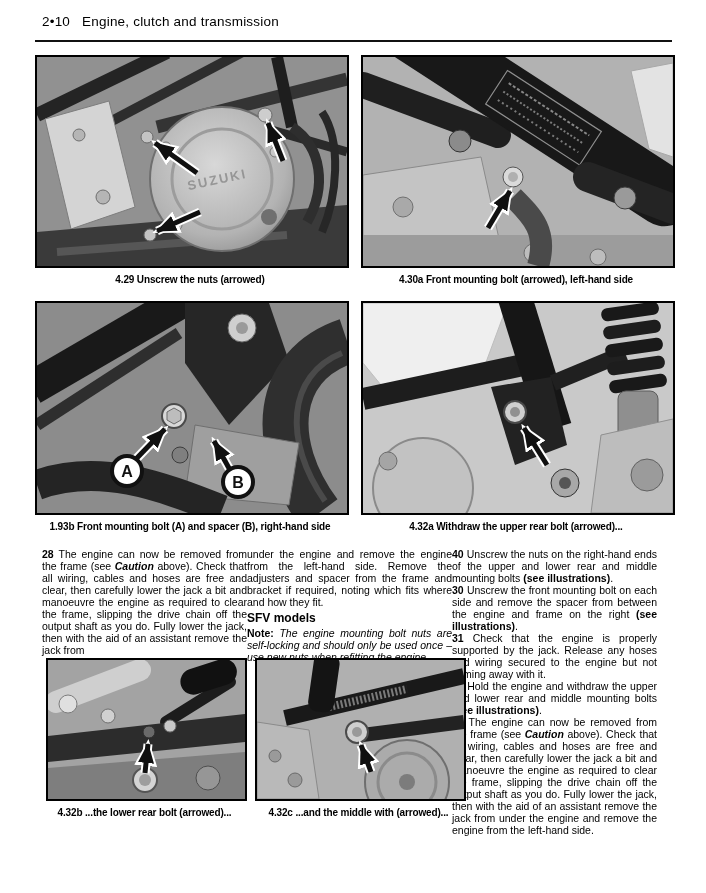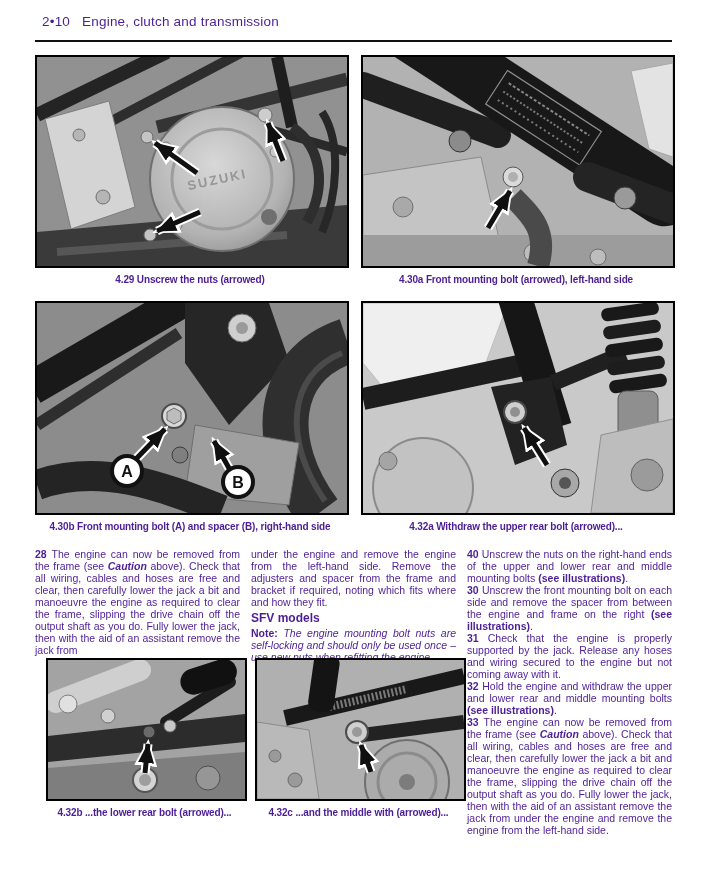--- a/index.html
+++ b/index.html
@@ -1,39 +1,39 @@
 <!DOCTYPE html>
 <html><head>
 <meta charset="utf-8">
 <style>
   html,body{margin:0;padding:0;background:#ffffff;}
   .page{
     position:relative;width:706px;height:893px;background:#fff;
-    font-family:"Liberation Sans",sans-serif;color:#4c1d95;overflow:hidden;
+    font-family:"Liberation Sans",sans-serif;color:#000000;overflow:hidden;
   }
   .hdr{position:absolute;left:42px;top:14px;font-size:13.5px;letter-spacing:.2px;white-space:nowrap;}
   .hdr .pn{margin-right:12px;}
   .rule{position:absolute;left:35px;top:40px;width:637px;height:2px;background:#111;}
 
   figure{margin:0;position:absolute;}
   .photo{display:block;border:2px solid #000;background:#999;}
   .figcap{
     text-align:center;font-weight:bold;font-size:10px;letter-spacing:-.15px;
     padding-top:6px;line-height:11px;
   }
   .fig1{left:35px;top:55px;width:310px;}
   .fig2{left:361px;top:55px;width:310px;}
   .fig3{left:35px;top:301px;width:310px;}
   .fig4{left:361px;top:301px;width:310px;}
   .fig5{left:46px;top:658px;width:197px;}
   .fig6{left:255px;top:658px;width:207px;}
 
   .columns{
-    position:absolute;left:35px;top:548px;width:637px;
-    display:flex;gap:11px;
+    position:absolute;left:42px;top:548px;width:637px;
+    display:flex;
   }
   .col{width:205px;}
   .para{margin:0;font-size:10.5px;line-height:12px;text-align:justify;}
   .subhead{margin:4px 0 2px;font-size:12px;font-weight:bold;line-height:13px;}
   .rb{font-weight:bold;}
   .ri{font-style:italic;}
   .rbi{font-weight:bold;font-style:italic;}
 
   .aw{stroke:#ffffff;stroke-width:9;fill:none;}
   .ab{stroke:#101010;stroke-width:5;fill:none;}
@@ -164,21 +164,21 @@
       </g>
       <g>
         <circle cx="90" cy="168" r="15" fill="#fff" stroke="#111" stroke-width="4"></circle>
         <text class="calltxt" x="90" y="174" text-anchor="middle">A</text>
       </g>
       <g>
         <circle cx="201" cy="179" r="15" fill="#fff" stroke="#111" stroke-width="4"></circle>
         <text class="calltxt" x="201" y="185" text-anchor="middle">B</text>
       </g>
     </svg>
-    <figcaption class="figcap">4.30b Front mounting bolt (A) and spacer (B), right-hand side</figcaption>
+    <figcaption class="figcap">1.93b Front mounting bolt (A) and spacer (B), right-hand side</figcaption>
   </figure>
 
   <figure class="fig4">
     <svg class="photo" width="310" height="210" viewBox="0 0 310 210">
       <rect width="310" height="210" fill="#c9c9c9"></rect>
       <polygon points="0,0 145,0 122,62 18,82 0,60" fill="#efefef" stroke="#bdbdbd"></polygon>
       <path d="M0,96 L160,62" stroke="#1d1d1d" stroke-width="22"></path>
       <path d="M152,-5 L192,125" stroke="#161616" stroke-width="34"></path>
       <path d="M190,80 L262,50" stroke="#202020" stroke-width="16"></path>
       <g>

